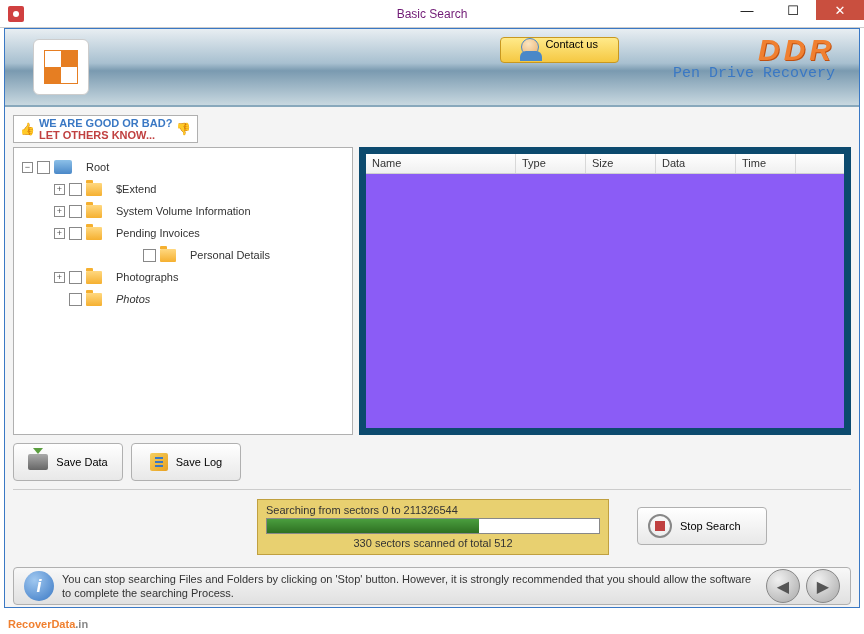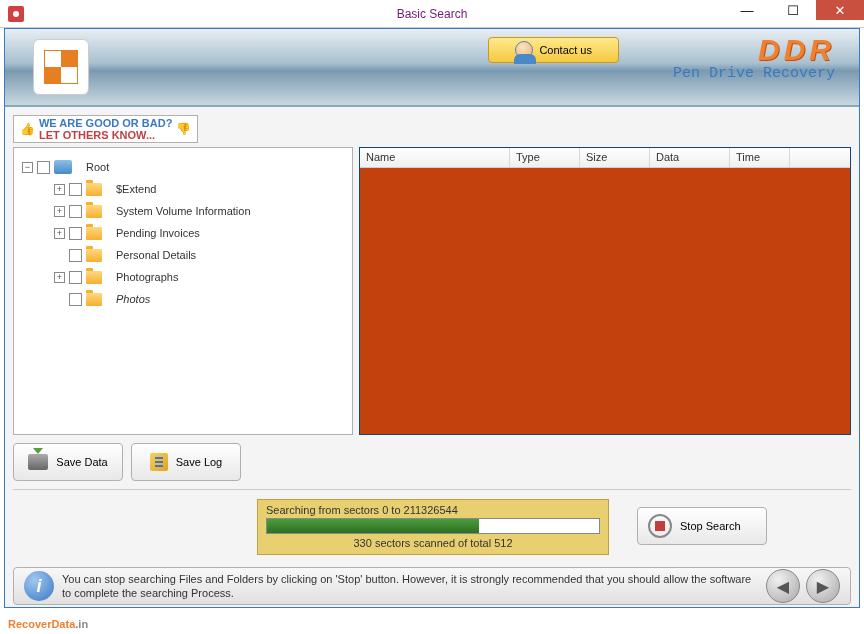--- a/index.html
+++ b/index.html
@@ -10,21 +10,21 @@
 .titlebar-text{position:absolute;left:50%;transform:translateX(-50%);color:#701a75;font-size:12px}
 .win-btns{position:absolute;right:0;top:0;display:flex;height:20px}
 .win-btn{width:46px;height:20px;display:flex;align-items:center;justify-content:center;font-size:13px;cursor:pointer}
 .win-min{background:#fff;color:#000}
 .win-max{background:#fff;color:#000}
 .win-close{background:#c94f3f;color:#fff;width:48px}
 .app-body{border:1px solid #3a78c4;margin:0 4px 2px;height:580px;background:#f4f4f4;position:relative}
 .header-band{height:78px;background:linear-gradient(180deg,#e8eef2 0%,#a8c0d0 45%,#7a9ab0 55%,#c8d8e0 100%);border-bottom:2px solid #88a8bc;position:relative}
 .logo-box{position:absolute;left:28px;top:10px;width:56px;height:56px;background:#fff;border:1px solid #ccc;border-radius:6px;display:flex;align-items:center;justify-content:center}
 .logo-inner{width:34px;height:34px;background:repeating-conic-gradient(#e67e22 0 25%,#fff 0 50%);border:1px solid #e67e22}
-.contact-btn{position:absolute;right:240px;top:8px;height:26px;background:linear-gradient(180deg,#ffea8a,#f5c842);border:1px solid #c89820;border-radius:4px;display:flex;align-items:center;padding:0 26px;cursor:pointer;gap:6px}
+.contact-btn{position:absolute;right:240px;top:8px;height:26px;background:linear-gradient(180deg,#ffea8a,#f5c842);border:1px solid #c89820;border-radius:4px;display:flex;align-items:flex-start;padding:0 20px;cursor:pointer;gap:6px}
 .contact-icon{width:18px;height:18px;border-radius:50%;background:radial-gradient(circle at 40% 30%,#fce5c0,#e8b070);border:1px solid #4a88c8;position:relative}
 .contact-icon::after{content:"";position:absolute;width:22px;height:10px;background:#4a88c8;border-radius:6px 6px 0 0;bottom:-6px;left:-2px}
 .ddr-brand{position:absolute;right:24px;top:4px;text-align:right}
 .ddr-text{font-family:Impact,sans-serif;font-size:30px;font-weight:bold;color:#f08030;letter-spacing:4px;font-style:italic;text-shadow:1px 1px 0 #c05010}
 .ddr-sub{font-family:Liberation Mono, monospace;font-size:15px;color:#3a78c4;margin-top:-2px}
 .rating-bar{position:absolute;left:8px;top:86px;background:#fff;border:1px solid #b0b0b0;padding:1px 6px;display:flex;align-items:center;gap:4px}
 .thumb-up{color:#4a88c8;font-size:12px}
 .thumb-down{color:#c04040;font-size:12px}
 .rating-text{font-family:"Courier New",monospace;font-size:10px;font-weight:bold;line-height:1.1}
 .rt1{color:#3a78c4}
@@ -32,21 +32,21 @@
 .main-panel{position:absolute;left:8px;top:118px;right:8px;height:288px;display:flex;gap:6px}
 .tree-panel{width:340px;background:#fff;border:1px solid #b0b0b0;padding:8px;overflow:auto}
 .tree-node{display:flex;align-items:center;gap:4px;height:22px;white-space:nowrap}
 .exp-box{width:11px;height:11px;border:1px solid #888;display:flex;align-items:center;justify-content:center;font-size:9px;color:#555;cursor:pointer;background:#fff;flex-shrink:0}
 .exp-space{width:11px;flex-shrink:0}
 .chk{width:13px;height:13px;border:1px solid #888;background:#fff;flex-shrink:0}
 .root-ico{width:18px;height:14px;background:linear-gradient(180deg,#8cc0e8,#4a88c8);border-radius:2px;flex-shrink:0}
 .folder-ico{width:16px;height:13px;background:linear-gradient(180deg,#ffd880,#f5b030);border-radius:1px;position:relative;flex-shrink:0}
 .folder-ico::before{content:"";position:absolute;width:7px;height:3px;background:#f5b030;top:-3px;left:0;border-radius:1px 1px 0 0}
 .tree-label{color:#333;margin-left:10px}
-.list-panel{flex:1;background:#c2410c;border:1px solid #0c4a6e;overflow:auto}
+.list-panel{flex:1;background:#8b5cf6;border:7px solid #0c4a6e;overflow:auto}
 .list-header{display:flex;background:linear-gradient(180deg,#fff,#f0f0f0);border-bottom:1px solid #d0d0d0;height:20px}
 .list-col{padding:3px 6px;border-right:1px solid #d8d8d8;color:#333}
 .action-row{position:absolute;left:8px;top:414px;display:flex;gap:8px}
 .act-btn{width:110px;height:38px;background:linear-gradient(180deg,#fff,#e8e8e8);border:1px solid #b0b0b0;border-radius:4px;display:flex;align-items:center;justify-content:center;gap:8px;cursor:pointer}
 .save-data-ico{width:20px;height:16px;background:linear-gradient(180deg,#aaa,#666);border-radius:2px;position:relative}
 .save-data-ico::before{content:"";position:absolute;top:-6px;left:5px;width:0;height:0;border-left:5px solid transparent;border-right:5px solid transparent;border-top:6px solid #5a9e3e}
 .save-log-ico{width:18px;height:18px;background:linear-gradient(135deg,#f5d060,#e8a020);border-radius:2px;position:relative}
 .save-log-ico::after{content:"";position:absolute;width:8px;height:2px;background:#3a78c4;top:8px;left:5px;box-shadow:0 -4px #3a78c4,0 4px #3a78c4}
 .divider{position:absolute;left:8px;right:8px;top:460px;height:1px;background:#ccc}
 .progress-box{position:absolute;left:252px;top:470px;width:352px;height:56px;background:#e8d070;border:1px solid #c0a040;padding:4px 8px}
@@ -122,21 +122,21 @@
             <div class="chk"></div>
             <div class="folder-ico"></div>
             <span class="tree-label">System Volume Information</span>
           </div>
           <div class="tree-node" style="padding-left: 32px;">
             <div class="exp-box">+</div>
             <div class="chk"></div>
             <div class="folder-ico"></div>
             <span class="tree-label">Pending Invoices</span>
           </div>
-          <div class="tree-node" style="padding-left: 32px;">
+          <div class="tree-node" style="padding-left: 32px; justify-content: center;">
             <div class="exp-space"></div>
             <div class="chk"></div>
             <div class="folder-ico"></div>
             <span class="tree-label">Personal Details</span>
           </div>
           <div class="tree-node" style="padding-left: 32px;">
             <div class="exp-box">+</div>
             <div class="chk"></div>
             <div class="folder-ico"></div>
             <span class="tree-label">Photographs</span>

